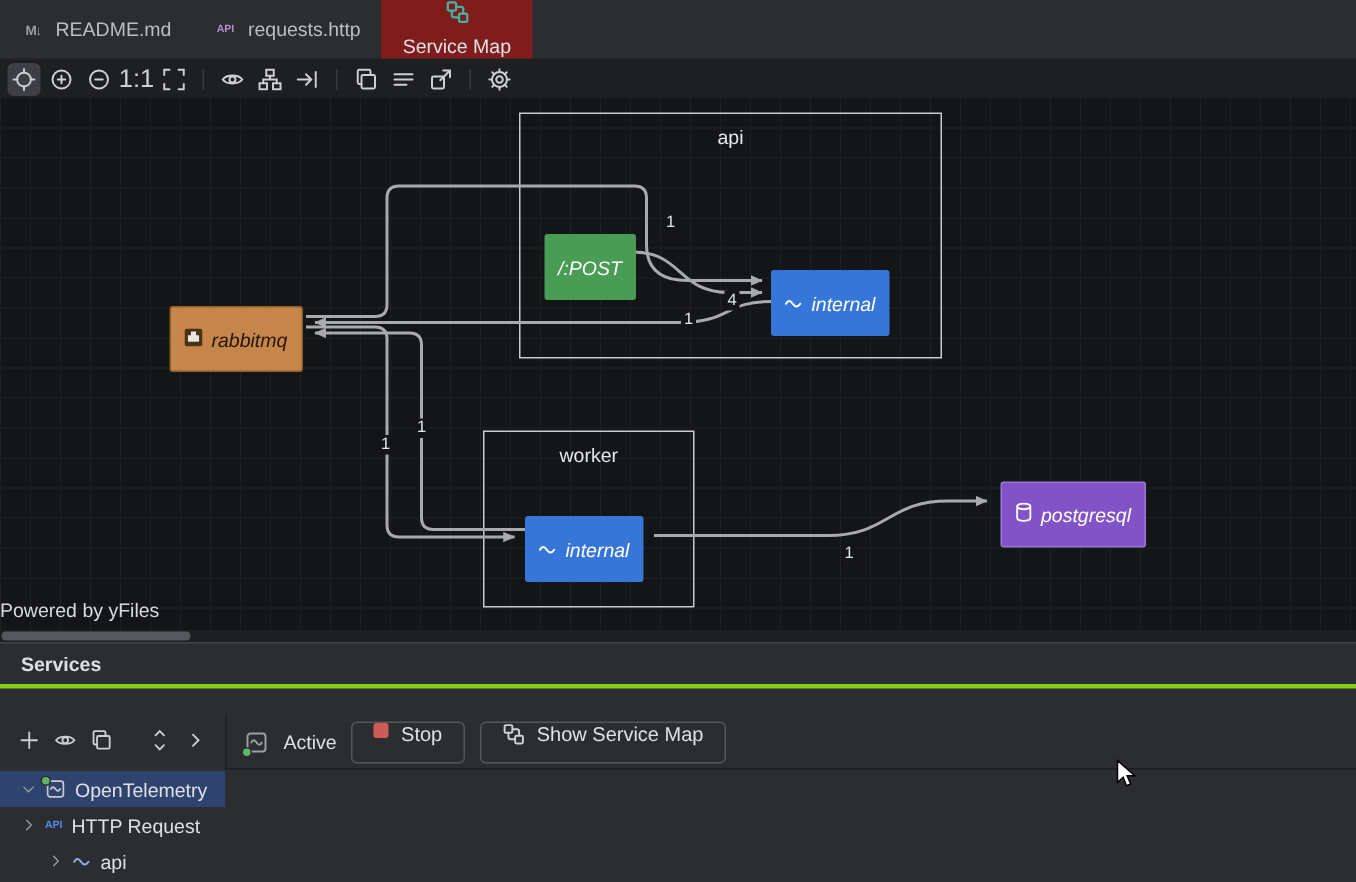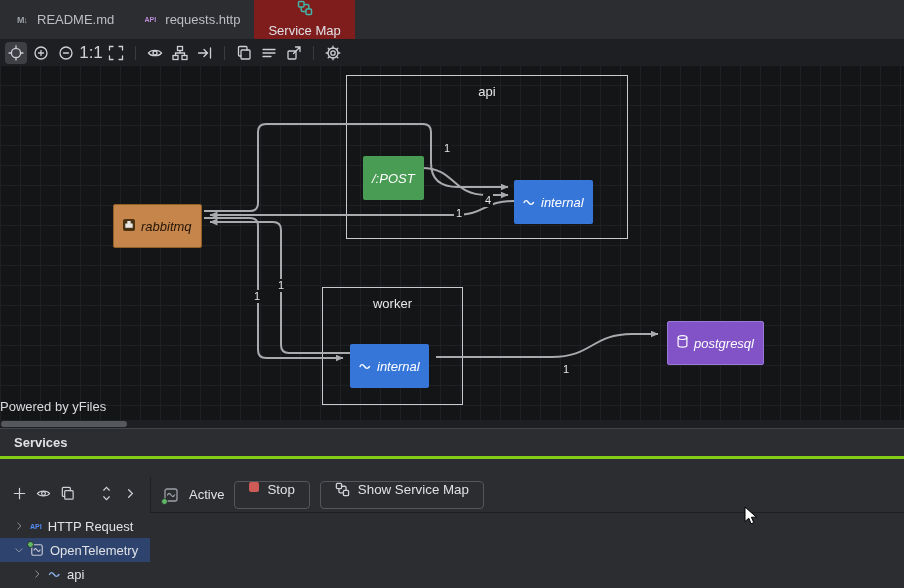--- a/index.html
+++ b/index.html
@@ -325,43 +325,43 @@
       <svg class="map" width="15" height="15" viewBox="0 0 16 16" fill="none" stroke-width="1.4">
         <rect x="1.5" y="1.5" width="5.5" height="5.5" rx="1"></rect>
         <rect x="9" y="9" width="5.5" height="5.5" rx="1"></rect>
         <path d="M4.2 7v3a1.5 1.5 0 0 0 1.5 1.5H9 M11.8 9V6a1.5 1.5 0 0 0-1.5-1.5H7"></path>
       </svg>
       <span>Show Service Map</span>
     </button>
   </div>
 
   <div class="tree">
+    <div class="trow selected">
+      <span class="chev">
+        <svg width="10" height="10" viewBox="0 0 16 16">
+            <path d="M3 6L8 11L13 6"></path>
+          </svg>
+      </span>
+      <span class="oticon">
+        <svg width="14" height="14" viewBox="0 0 16 16" fill="none" stroke="#c8cad0" stroke-width="1.3">
+          <rect x="2" y="2" width="12" height="12" rx="2"></rect>
+          <path d="M4.5 8 Q6 5 8 8 T11.5 8" stroke-linecap="round"></path>
+        </svg>
+        <span class="dot"></span>
+      </span>
+      <span>OpenTelemetry</span>
+    </div>
     <div class="trow">
       <span class="chev">
         <svg width="10" height="10" viewBox="0 0 16 16">
             <path d="M6 3L11 8L6 13"></path>
           </svg>
       </span>
       <span class="api-badge">API</span>
       <span>HTTP Request</span>
-    </div>
-    <div class="trow selected">
-      <span class="chev">
-        <svg width="10" height="10" viewBox="0 0 16 16">
-            <path d="M3 6L8 11L13 6"></path>
-          </svg>
-      </span>
-      <span class="oticon">
-        <svg width="14" height="14" viewBox="0 0 16 16" fill="none" stroke="#c8cad0" stroke-width="1.3">
-          <rect x="2" y="2" width="12" height="12" rx="2"></rect>
-          <path d="M4.5 8 Q6 5 8 8 T11.5 8" stroke-linecap="round"></path>
-        </svg>
-        <span class="dot"></span>
-      </span>
-      <span>OpenTelemetry</span>
     </div>
     <div class="trow child">
       <span class="chev">
         <svg width="10" height="10" viewBox="0 0 16 16">
             <path d="M6 3L11 8L6 13"></path>
           </svg>
       </span>
       <span>
         <svg width="13" height="9" viewBox="0 0 12 9">
             <path d="M1 4.5 Q3 0.8 5.5 4.5 T10.5 4.5" stroke="#8ab0e8" stroke-width="1.4" fill="none" stroke-linecap="round"></path>

